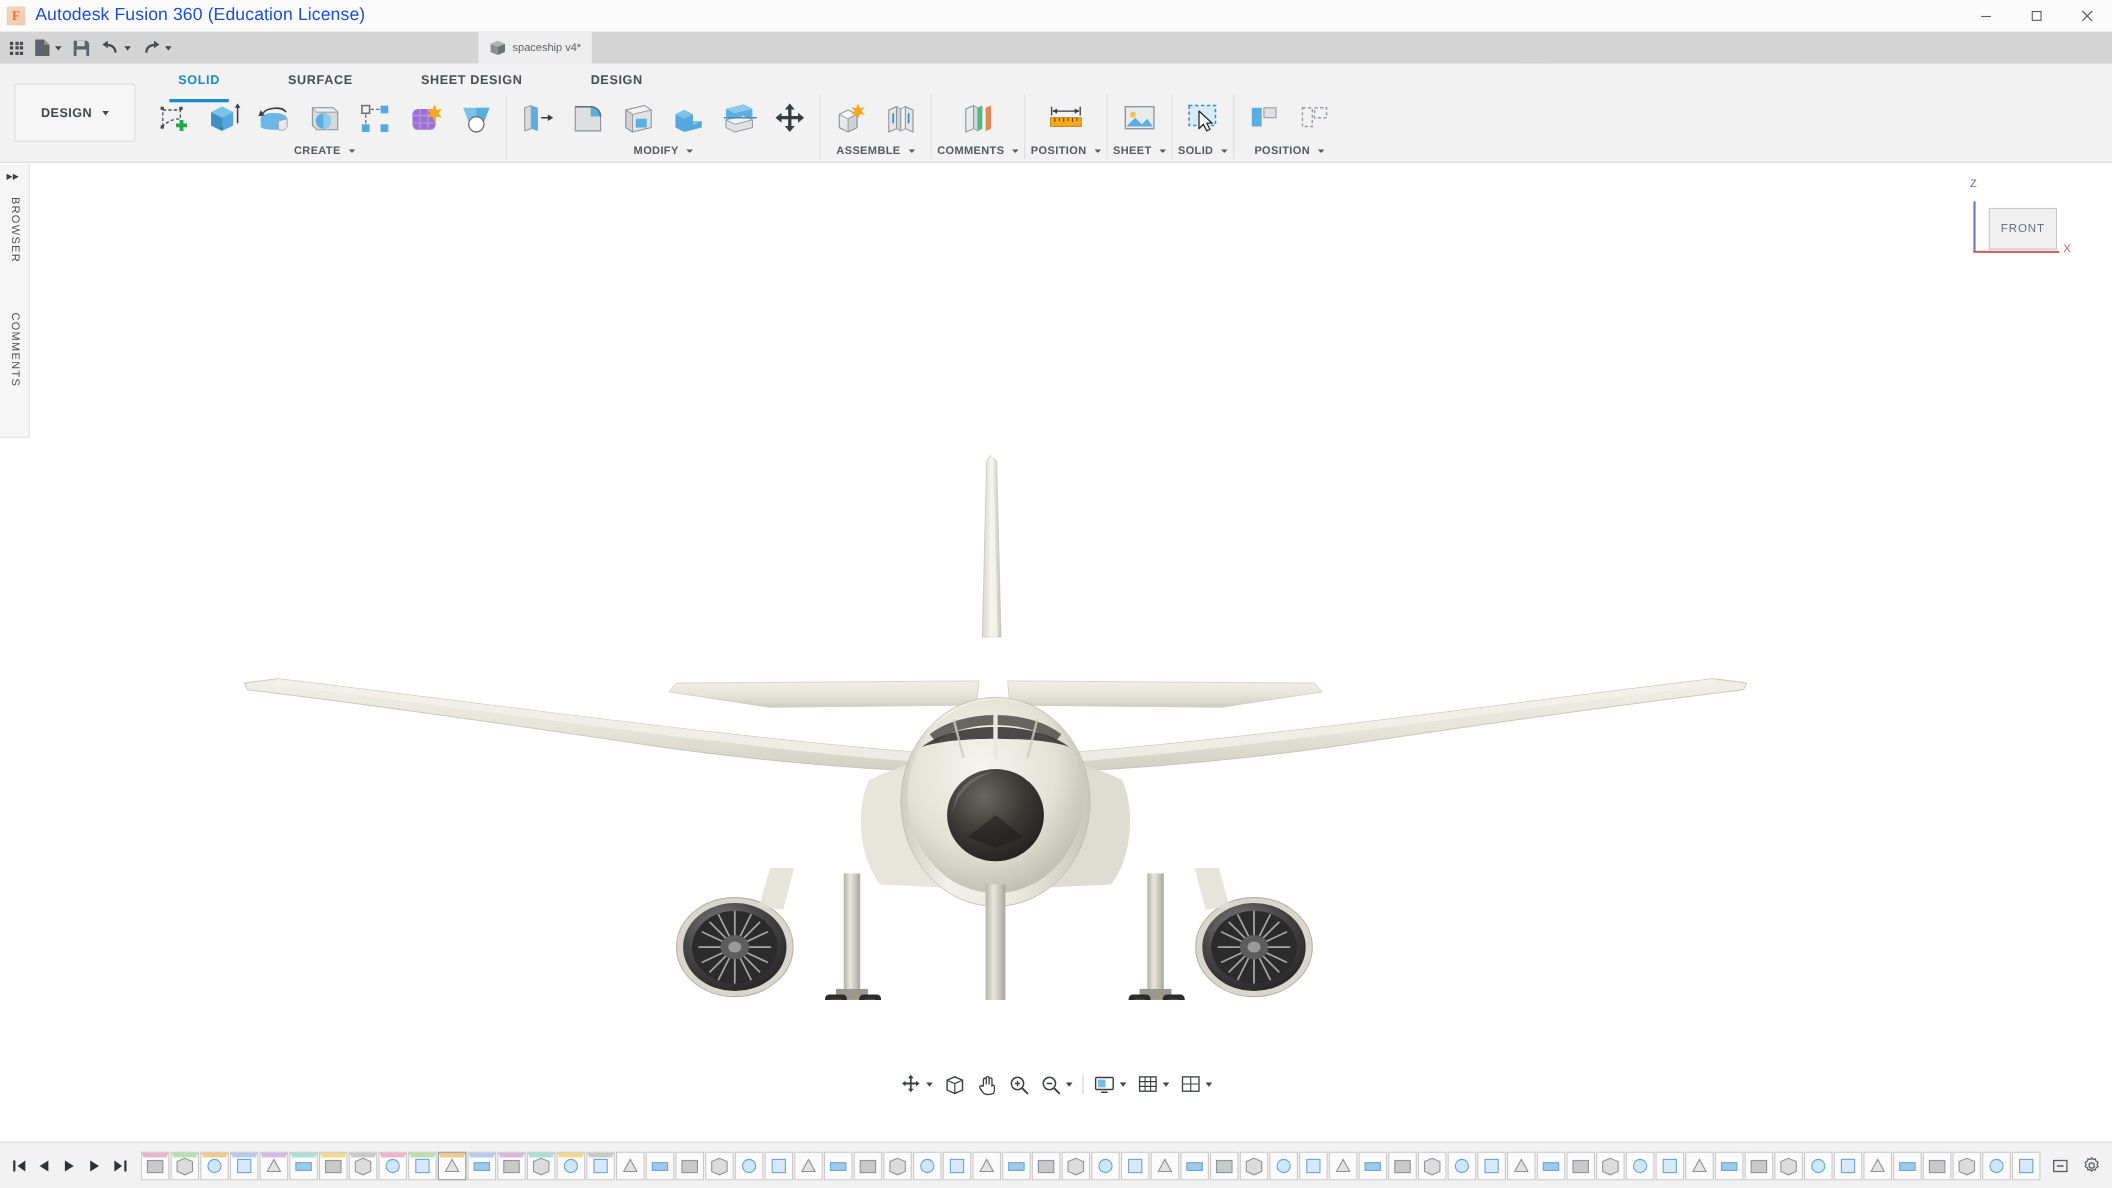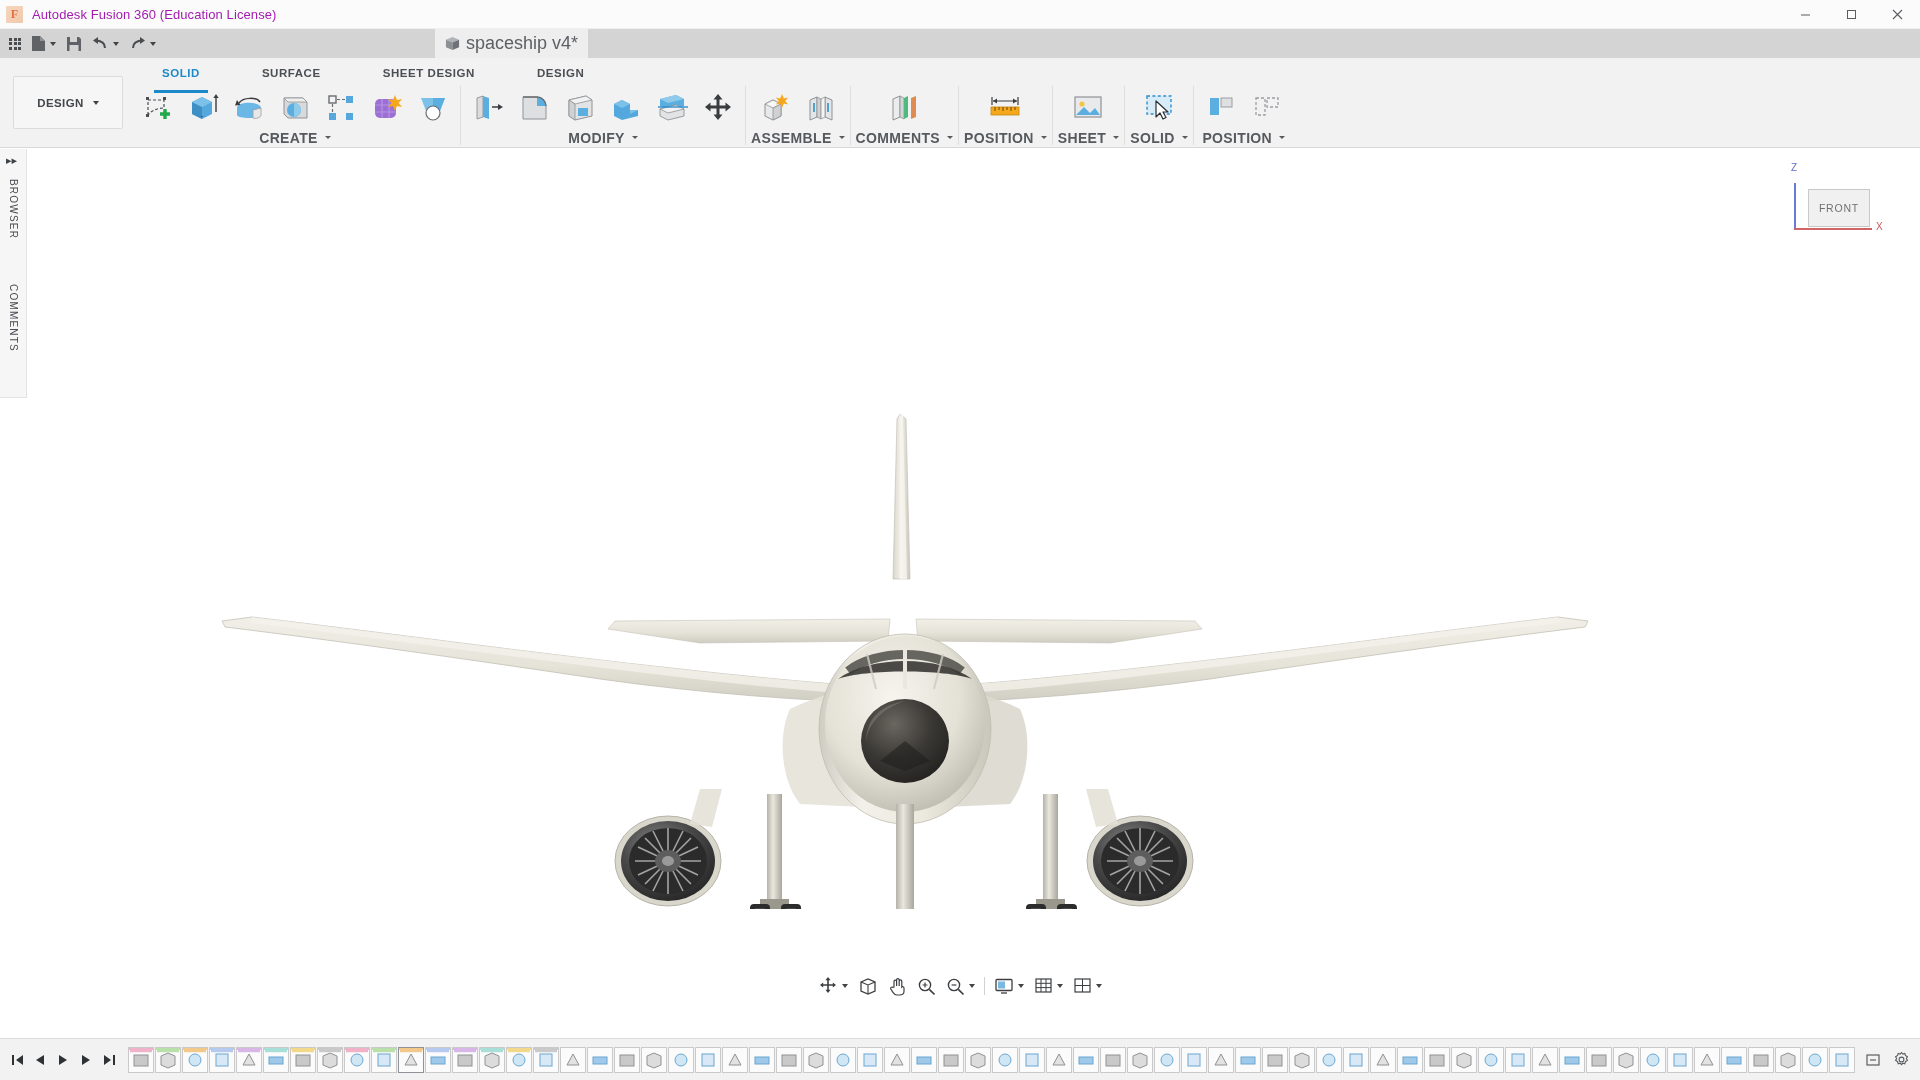--- a/index.html
+++ b/index.html
@@ -14,21 +14,21 @@
   
   .titlebar {
     position:absolute; top:0; left:0; width:1920px; height:29px;
     background:#fbfbfb; display:flex; align-items:center;
     border-bottom:1px solid #efefef;
   }
   .tb-logo { width:17px; height:17px; margin-left:6px; position:relative;
      background:linear-gradient(135deg,#f5d6bf,#f0c9ad); border-radius:1px;
      display:flex; align-items:center; justify-content:center;
      font-size:12px; font-weight:bold; color:#e8703a; font-family:"Liberation Serif",serif; }
-  .tb-title { margin-left:9px; font-size:13px; color:#a21caf; letter-spacing:.1px; }
+  .tb-title { margin-left:9px; font-size:16px; color:#1d4ed8; letter-spacing:.1px; }
   .tb-ctrls { margin-left:auto; display:flex; height:29px; }
   .tb-btn { width:46px; height:29px; display:flex; align-items:center; justify-content:center;
      color:#5a5d61; font-size:13px; }
 
   
   .qat {
     position:absolute; top:29px; left:0; width:1920px; height:29px;
     background:#d4d4d4; display:flex; align-items:center;
   }
   .qat-left { display:flex; align-items:center; height:29px; padding-left:4px; }
@@ -42,21 +42,21 @@
   
   .tabstrip {
     position:absolute; top:29px; left:290px; width:1345px; height:29px;
     background:#eeeeee;
   }
   .doctab {
     position:absolute; left:435px; top:0; height:29px; display:flex; align-items:center;
     gap:6px; padding:0 10px; background:#eeeeee;
   }
   .cube-ico { width:15px; height:15px; position:relative; }
-  .doctab-label { font-size:18px; color:#5d6064; }
+  .doctab-label { font-size:10px; color:#5d6064; }
   .tab-x { position:absolute; left:1355px; top:29px; width:22px; height:29px;
      display:flex;align-items:center;justify-content:center; color:#6b6e72; font-size:13px; }
   .tab-plus { position:absolute; left:1381px; top:29px; width:26px; height:26px;
      display:flex;align-items:center;justify-content:center; background:#c0c0c0; color:#44484c; font-size:16px; }
   .qat-right { position:absolute; right:0; top:29px; height:29px; display:flex; align-items:center; }
   .qr-btn { width:33px;height:29px;display:flex;align-items:center;justify-content:center;color:#56595d; }
   .avatar { width:21px;height:21px;border-radius:3px;margin:0 7px 0 3px;
      background:linear-gradient(135deg,#6b7280,#3f4650); position:relative; overflow:hidden; }
   .avatar:after{content:"";position:absolute;left:5px;top:3px;width:11px;height:11px;border-radius:50%;background:#cfd3d8;}
   .avatar:before{content:"";position:absolute;left:1px;top:14px;width:19px;height:11px;border-radius:9px 9px 0 0;background:#cfd3d8;}
@@ -77,21 +77,21 @@
      padding:0 22px; position:relative; height:18px; }
   .rtab.active { color:#1c8ac9; }
   .rtab.active:after {
      content:""; position:absolute; left:14px; right:14px; bottom:-8px; height:3px; background:#1c8ac9;
   }
   .panels { position:absolute; left:130px; top:28px; display:flex; align-items:flex-start; height:62px; }
   .panel { display:flex; flex-direction:column; align-items:center; position:relative; padding:0 5px; }
   .panel + .panel { border-left:1px solid #dedede; }
   .panel-icons { display:flex; align-items:flex-start; gap:2px; height:44px; }
   .ptool { width:44px; height:44px; display:flex; align-items:center; justify-content:center; position:relative; }
-  .panel-label { font-size:14px; color:#56595d; letter-spacing:.35px; font-weight:bold;
+  .panel-label { font-size:10px; color:#56595d; letter-spacing:.35px; font-weight:bold;
      display:flex; align-items:center; gap:3px; height:15px; }
   .panel-label .caret { border-top-color:#56595d; border-left-width:3px;border-right-width:3px;border-top-width:3.5px; }
 
   
   .leftdock {
     position:absolute; left:0; top:149px; width:27px; height:249px;
     background:#f6f6f6; border-right:1px solid #e3e3e3; border-bottom:1px solid #e3e3e3;
   }
   .dock-arrow { position:absolute; top:5px; left:6px; font-size:11px; color:#3d4044; }
   .dock-word {

